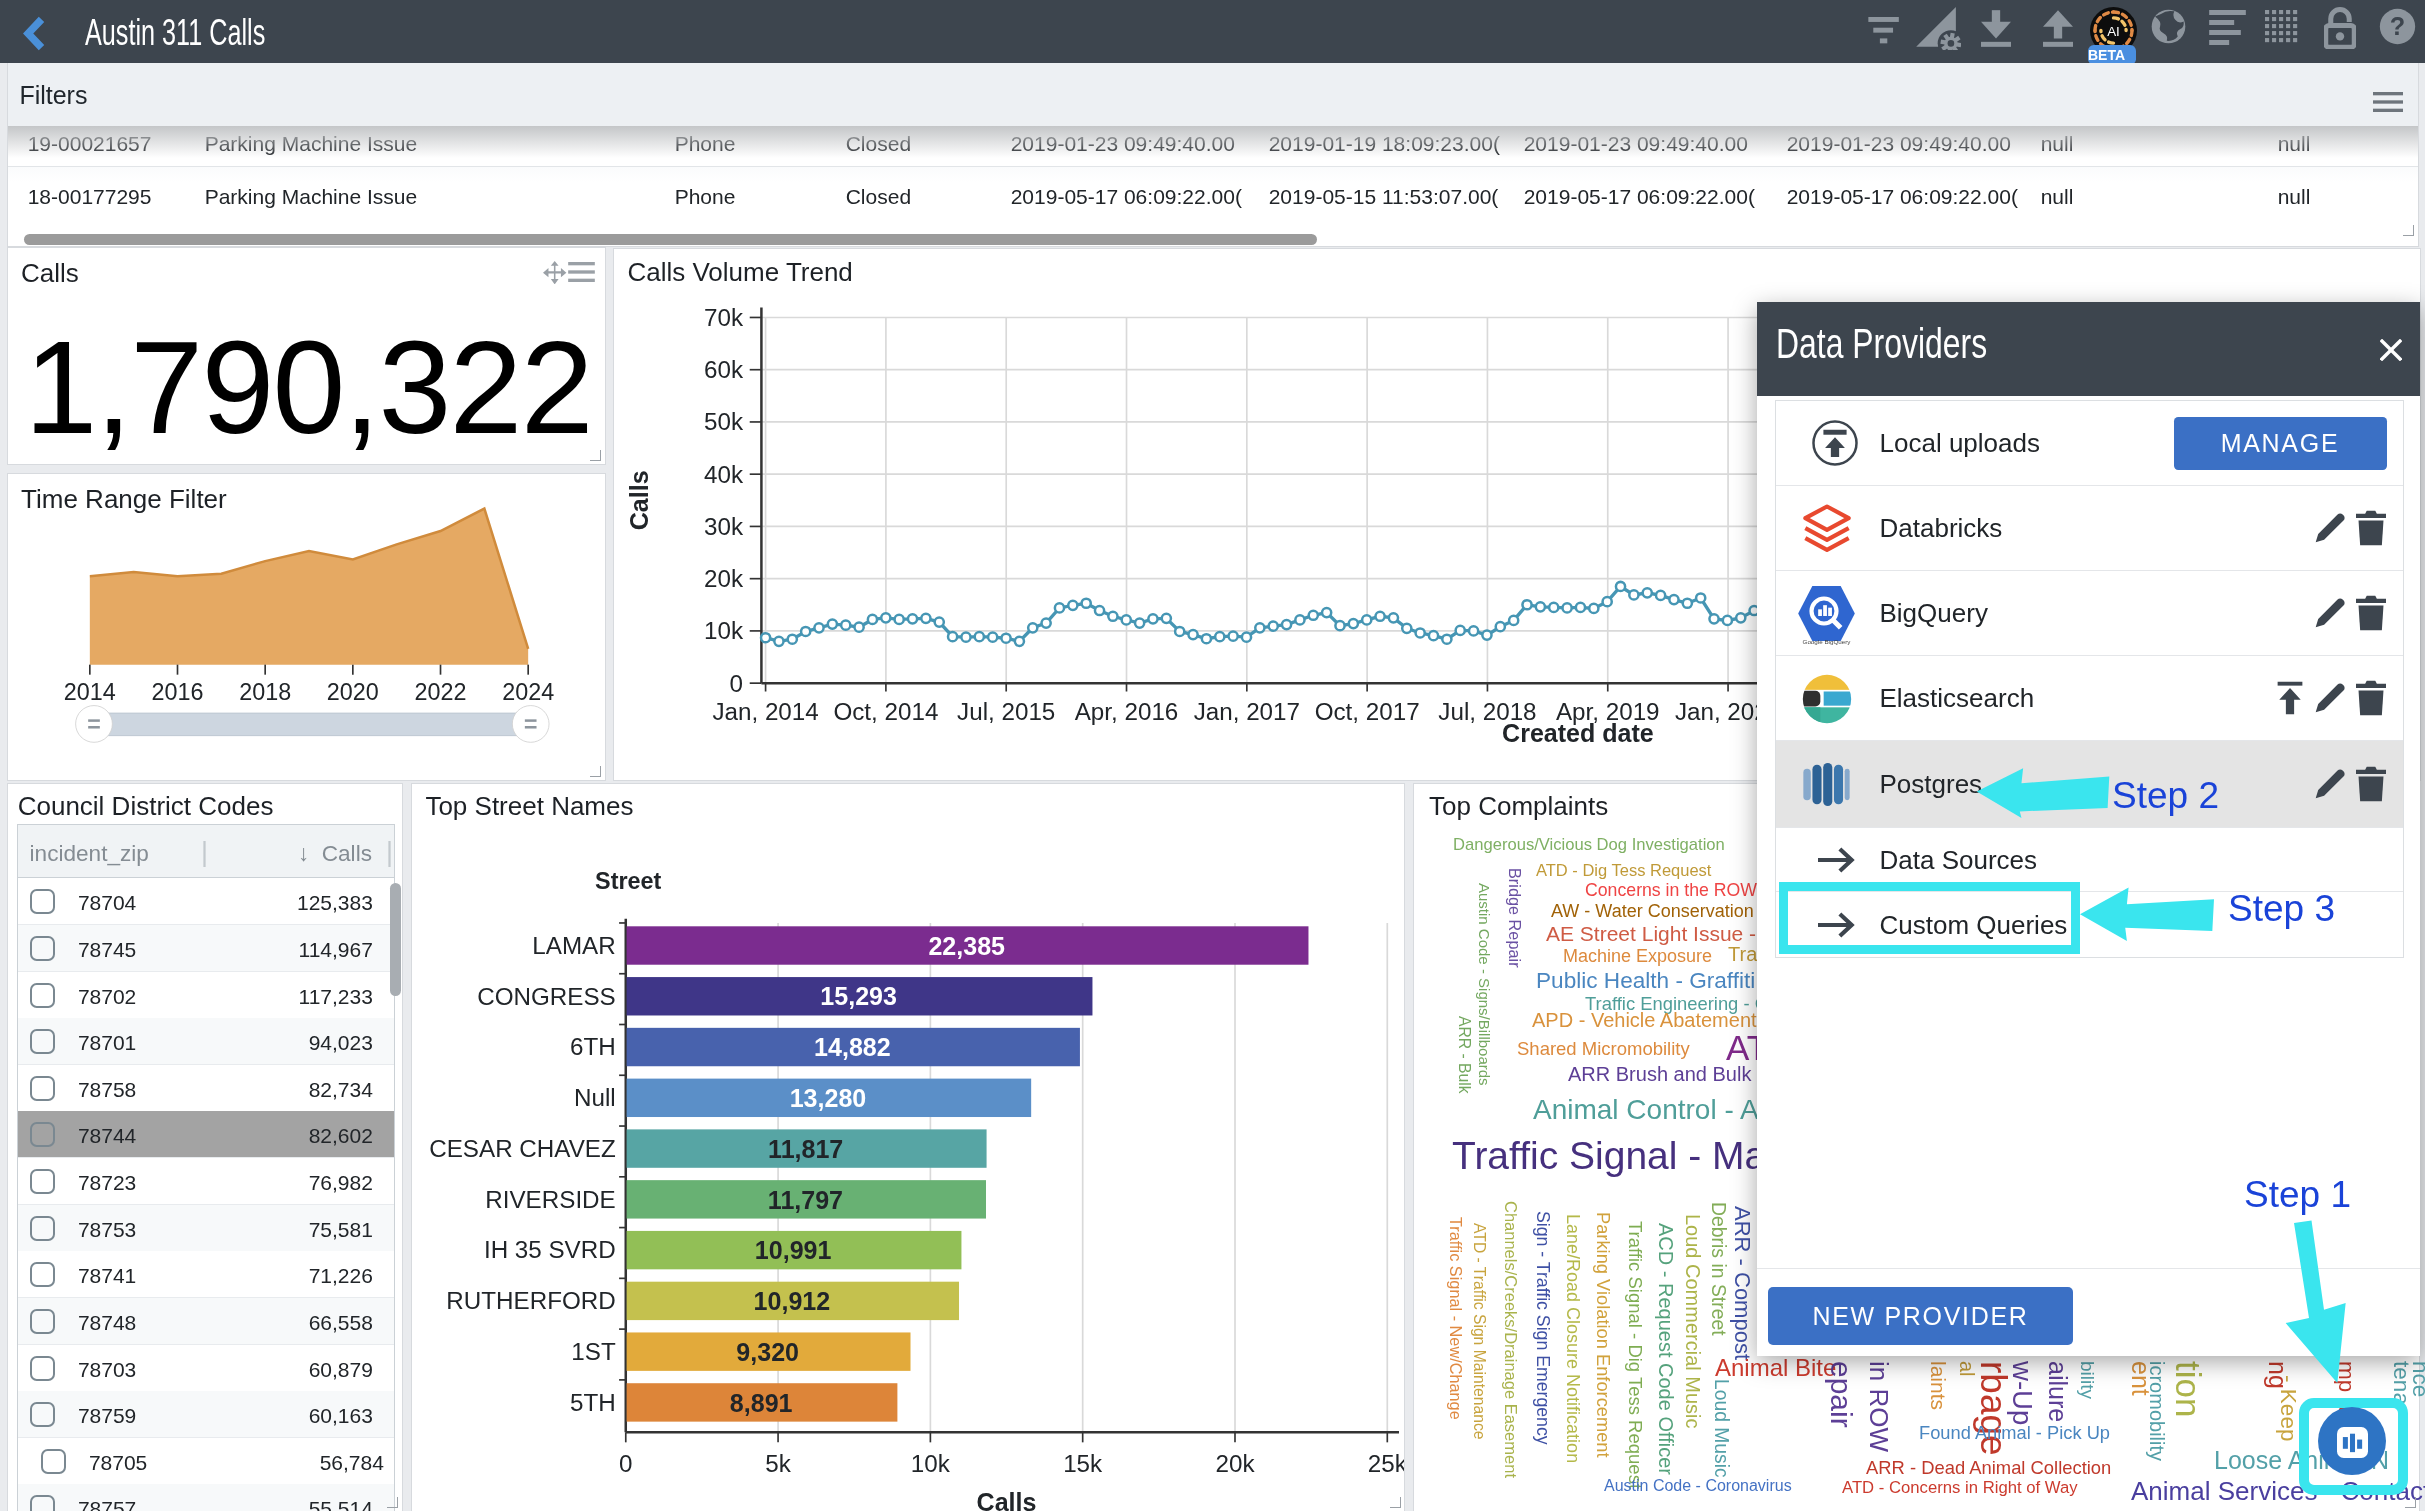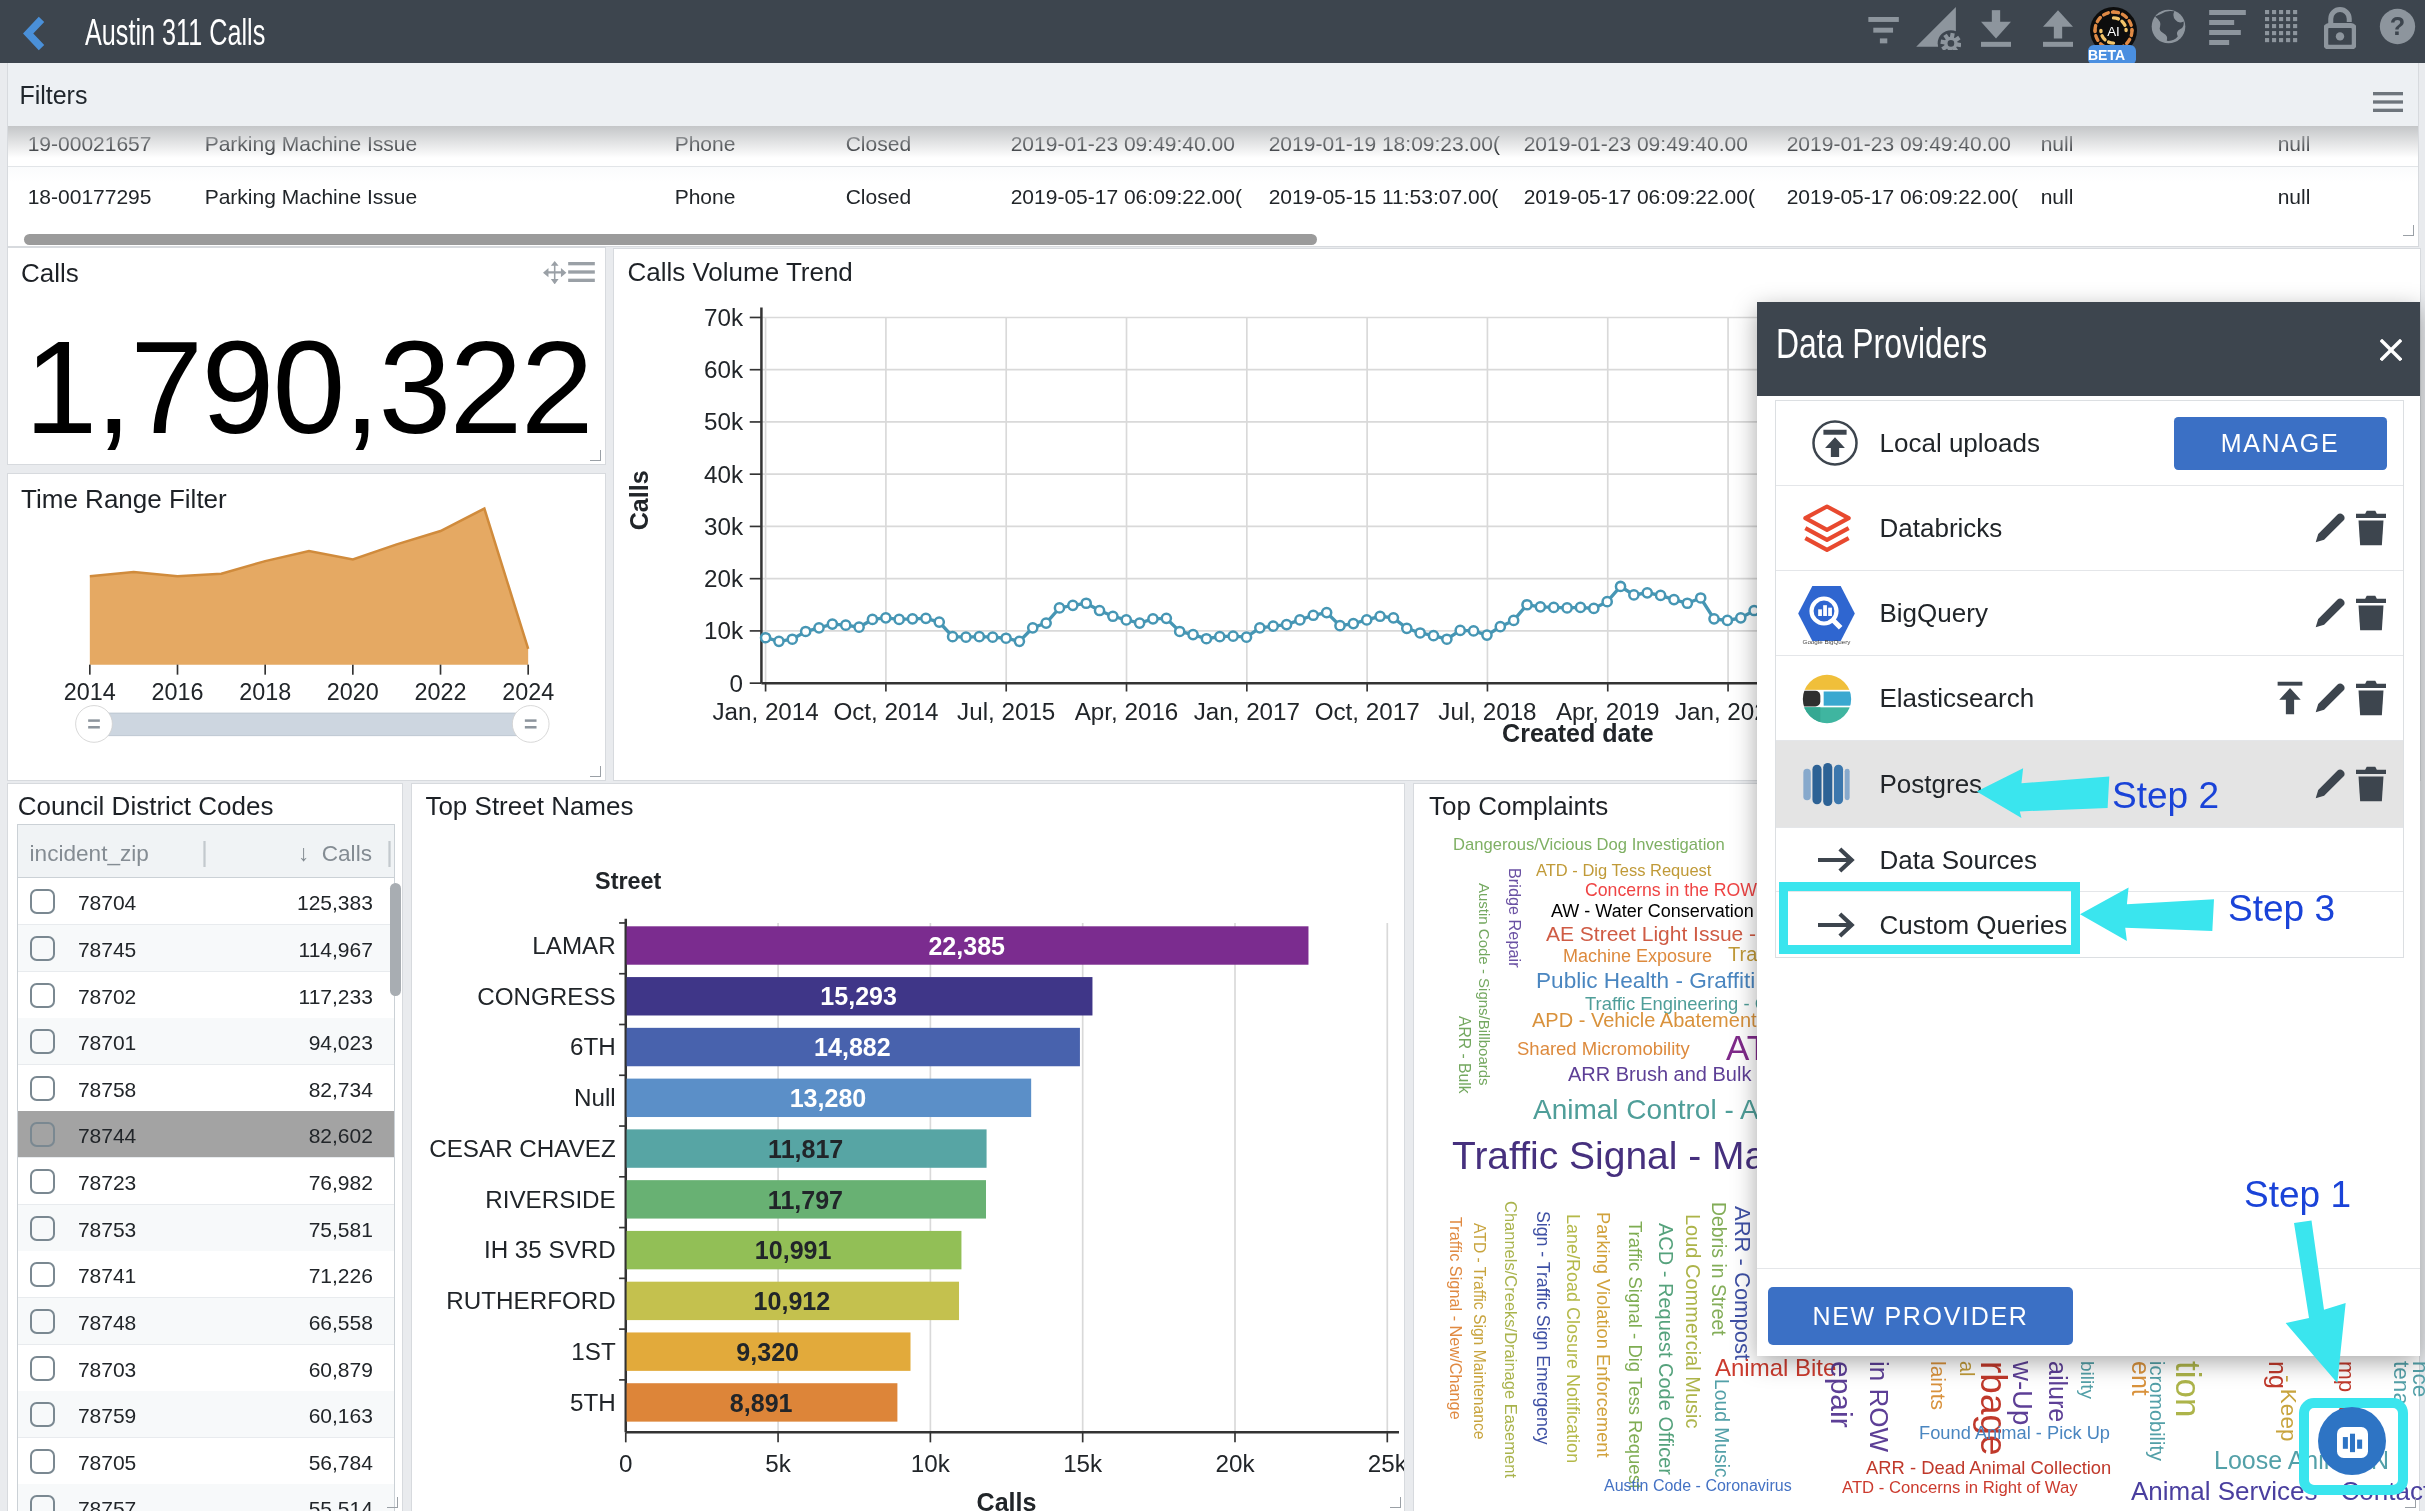--- a/index.html
+++ b/index.html
@@ -447,21 +447,21 @@
         <div class="abs" style="left:0;top:520px;width:100%;height:47px;background:#fff;border-bottom:0.8px solid #e8ebee;">
       <span style="position:absolute;left:12.5px;top:11px;width:25px;height:25px;border:2.5px solid #7a8891;border-radius:6.7px;"></span>
       <span style="position:absolute;left:60px;top:12.5px;font-size:21px;">78703</span>
       <span style="position:absolute;right:21px;top:12.5px;font-size:21px;">60,879</span>
     </div>
         <div class="abs" style="left:0;top:566px;width:100%;height:47px;background:#f7f9fa;border-bottom:0.8px solid #e8ebee;">
       <span style="position:absolute;left:12.5px;top:11px;width:25px;height:25px;border:2.5px solid #7a8891;border-radius:6.7px;"></span>
       <span style="position:absolute;left:60px;top:12.5px;font-size:21px;">78759</span>
       <span style="position:absolute;right:21px;top:12.5px;font-size:21px;">60,163</span>
     </div>
-        <div class="abs" style="left:0;top:613px;width:100%;height:47px;background:#fff;border-bottom:0.8px solid #e8ebee;">
+        <div class="abs" style="left:11px;top:613px;width:100%;height:47px;background:#fff;border-bottom:0.8px solid #e8ebee;">
       <span style="position:absolute;left:12.5px;top:11px;width:25px;height:25px;border:2.5px solid #7a8891;border-radius:6.7px;"></span>
       <span style="position:absolute;left:60px;top:12.5px;font-size:21px;">78705</span>
       <span style="position:absolute;right:21px;top:12.5px;font-size:21px;">56,784</span>
     </div>
         <div class="abs" style="left:0;top:659px;width:100%;height:47px;background:#f7f9fa;border-bottom:0.8px solid #e8ebee;">
       <span style="position:absolute;left:12.5px;top:11px;width:25px;height:25px;border:2.5px solid #7a8891;border-radius:6.7px;"></span>
       <span style="position:absolute;left:60px;top:12.5px;font-size:21px;">78757</span>
       <span style="position:absolute;right:21px;top:12.5px;font-size:21px;">55,514</span>
     </div>
       </div>
@@ -540,21 +540,21 @@
 </div>
 
 <div class="card" id="compcard">
   <div class="cardtitle" style="left:15px;top:6.7px">Top Complaints</div>
   <div id="cloud">
       <span class="wc " style="left:39px;top:53px;font-size:16.6px;color:#7fb064">Dangerous/Vicious Dog Investigation</span>
       <span class="wc " style="left:122px;top:78px;font-size:16.5px;color:#c09a38">ATD - Dig Tess Request</span>
       <span class="wc wcv" style="left:93px;top:84px;font-size:16.3px;color:#6a51a3">Bridge Repair</span>
       <span class="wc wcv" style="left:63px;top:99px;font-size:15px;color:#74a860">Austin Code - Signs/Billboards</span>
       <span class="wc " style="left:171px;top:98px;font-size:17.7px;color:#ef4444">Concerns in the ROW</span>
-      <span class="wc " style="left:137px;top:118px;font-size:18px;color:#000000">AW - Water Conservation</span>
+      <span class="wc " style="left:137px;top:118px;font-size:18px;color:#a16207">AW - Water Conservation</span>
       <span class="wc " style="left:132px;top:139px;font-size:21px;color:#cf5b44">AE Street Light Issue - Address</span>
       <span class="wc " style="left:149px;top:163px;font-size:18px;color:#dd8a3d">Machine Exposure</span>
       <span class="wc " style="left:314px;top:160px;font-size:20px;color:#c09a38">Traffic</span>
       <span class="wc " style="left:122px;top:186px;font-size:22.6px;color:#4a86c0">Public Health - Graffiti Abatement</span>
       <span class="wc " style="left:171px;top:211px;font-size:18.4px;color:#4f9e99">Traffic Engineering - General</span>
       <span class="wc " style="left:118px;top:226px;font-size:20px;color:#d9923c">APD - Vehicle Abatement</span>
       <span class="wc wcv" style="left:42px;top:232px;font-size:15.7px;color:#74a860">ARR - Bulk</span>
       <span class="wc " style="left:103px;top:256px;font-size:18.5px;color:#dd8a3d">Shared Micromobility</span>
       <span class="wc " style="left:312px;top:246px;font-size:35px;color:#7f2a8a">ATD</span>
       <span class="wc " style="left:154px;top:280px;font-size:20px;color:#5d3f96">ARR Brush and Bulk</span>

